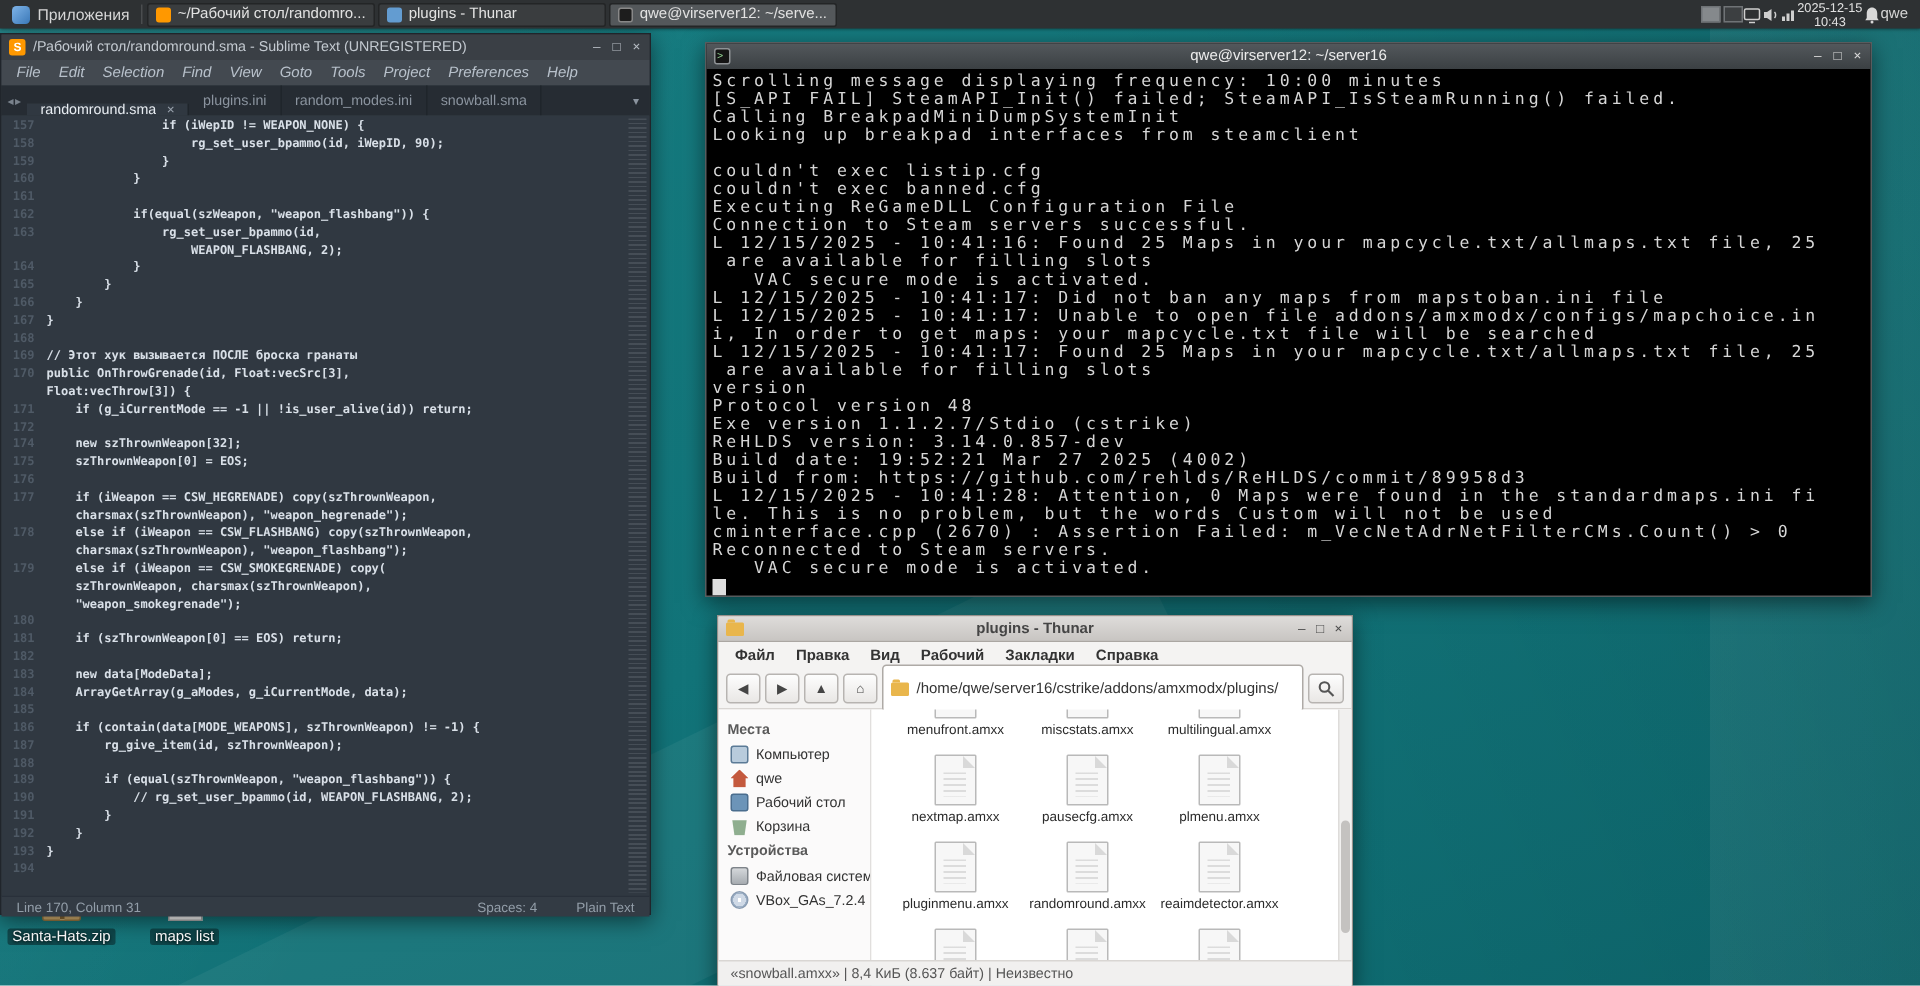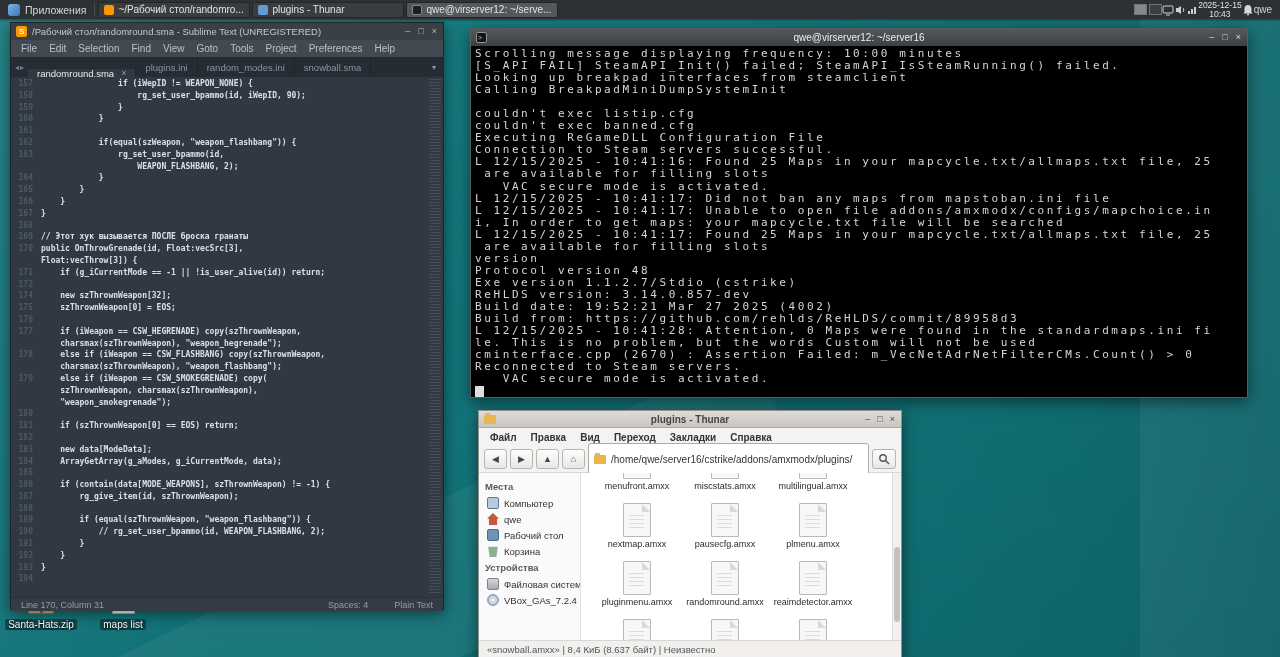--- a/index.html
+++ b/index.html
@@ -52,28 +52,28 @@
   .p-tray-icon { display:flex; align-items:center; }
   .p-clock { font-size:8.5px; line-height:9px; text-align:center; color:#e0e0e0; }
   .p-user { font-size:10px; }
 
   
   .window { position:absolute; box-shadow:0 4px 14px rgba(0,0,0,0.5); }
   .winbtns { margin-left:auto; display:flex; gap:8px; align-items:center; padding-right:6px; }
   .wb { font-size:9px; line-height:1; }
 
   
-  #win-sublime { left:10px; top:22px; width:434px; height:588px; background:#303841; border:1px solid #20252b; z-index:5; }
+  #win-sublime { left:0; top:22px; width:434px; height:588px; background:#303841; border:1px solid #20252b; z-index:5; }
   .st-titlebar { height:17px; background:#3a3f45; display:flex; align-items:center; color:#c3c9d0; }
   .st-appicon { width:11px; height:11px; margin:0 5px 0 5px; background:#ff9800; border-radius:2px; position:relative; flex:0 0 auto; }
   .st-appicon::after { content:"S"; position:absolute; left:3px; top:1px; font-size:8px; font-weight:bold; color:#fff; line-height:9px; }
   .st-title { font-size:9.5px; white-space:nowrap; overflow:hidden; }
   .st-titlebar .wb { color:#b6bcc3; }
   .st-menubar { height:17px; background:#434950; display:flex; align-items:center; padding-left:4px; }
-  .st-menu-item { font-size:10px; color:#b8c1cb; padding:0 6px; }
+  .st-menu-item { font-size:10px; color:#b8c1cb; padding:0 6px;font-style:italic; }
   .st-tabbar { height:20px; background:#262c33; display:flex; align-items:stretch; }
   .tab-scroll { display:flex; align-items:center; gap:1px; padding:0 4px; color:#79828c; font-size:8px; }
   .st-tabs { display:flex; }
   .st-tab { display:flex; align-items:center; padding:0 9px; font-size:9.5px; color:#8b949f; border-right:1px solid #1f252b; max-width:115px; }
   .st-tab.active { background:#303841; color:#e8edf2;margin-top:12px; }
   .st-tab.active::after { content:"×"; margin-left:7px; color:#98a1ac; font-size:9px; }
   .st-tab-label { white-space:nowrap; overflow:hidden; }
   .tab-overflow { margin-left:auto; align-self:center; padding:0 7px; color:#8b949f; font-size:8px; }
   .st-editor { position:relative; height:520px; background:#303841; overflow:hidden; }
   .st-code { position:absolute; top:1px; left:0; right:16px; bottom:0; font-family:"DejaVu Sans Mono",monospace; font-size:8px;font-weight:bold; }
@@ -410,22 +410,22 @@
       <span class="wb">–</span>
       <span class="wb">□</span>
       <span class="wb">×</span>
     </span>
   </div>
   <div class="term-body">
     <div>
 
     <div class="tl">Scrolling message displaying frequency: 10:00 minutes</div>
         <div class="tl">[S_API FAIL] SteamAPI_Init() failed; SteamAPI_IsSteamRunning() failed.</div>
+        <div class="tl">Calling BreakpadMiniDumpSystemInit</div>
         <div class="tl">Looking up breakpad interfaces from steamclient</div>
-        <div class="tl">Calling BreakpadMiniDumpSystemInit</div>
         <div class="tl"></div>
         <div class="tl">couldn't exec listip.cfg</div>
         <div class="tl">couldn't exec banned.cfg</div>
         <div class="tl">Executing ReGameDLL Configuration File</div>
         <div class="tl">Connection to Steam servers successful.</div>
         <div class="tl">L 12/15/2025 - 10:41:16: Found 25 Maps in your mapcycle.txt/allmaps.txt file, 25</div>
         <div class="tl"> are available for filling slots</div>
         <div class="tl">   VAC secure mode is activated.</div>
         <div class="tl">L 12/15/2025 - 10:41:17: Did not ban any maps from mapstoban.ini file</div>
         <div class="tl">L 12/15/2025 - 10:41:17: Unable to open file addons/amxmodx/configs/mapchoice.in</div>
@@ -456,21 +456,21 @@
       <span class="wb">–</span>
       <span class="wb">□</span>
       <span class="wb">×</span>
     </span>
   </div>
   <div class="th-menubar">
 
   <span class="th-menu-item">Файл</span>
       <span class="th-menu-item">Правка</span>
       <span class="th-menu-item">Вид</span>
-      <span class="th-menu-item">Переход</span>
+      <span class="th-menu-item">Рабочий</span>
       <span class="th-menu-item">Закладки</span>
       <span class="th-menu-item">Справка</span>
     </div>
   <div class="th-toolbar">
     <button class="th-nav">◀</button>
     <button class="th-nav">▶</button>
     <button class="th-nav">▲</button>
     <button class="th-nav">⌂</button>
     <div class="th-path">
       <span class="folder-glyph"></span>

